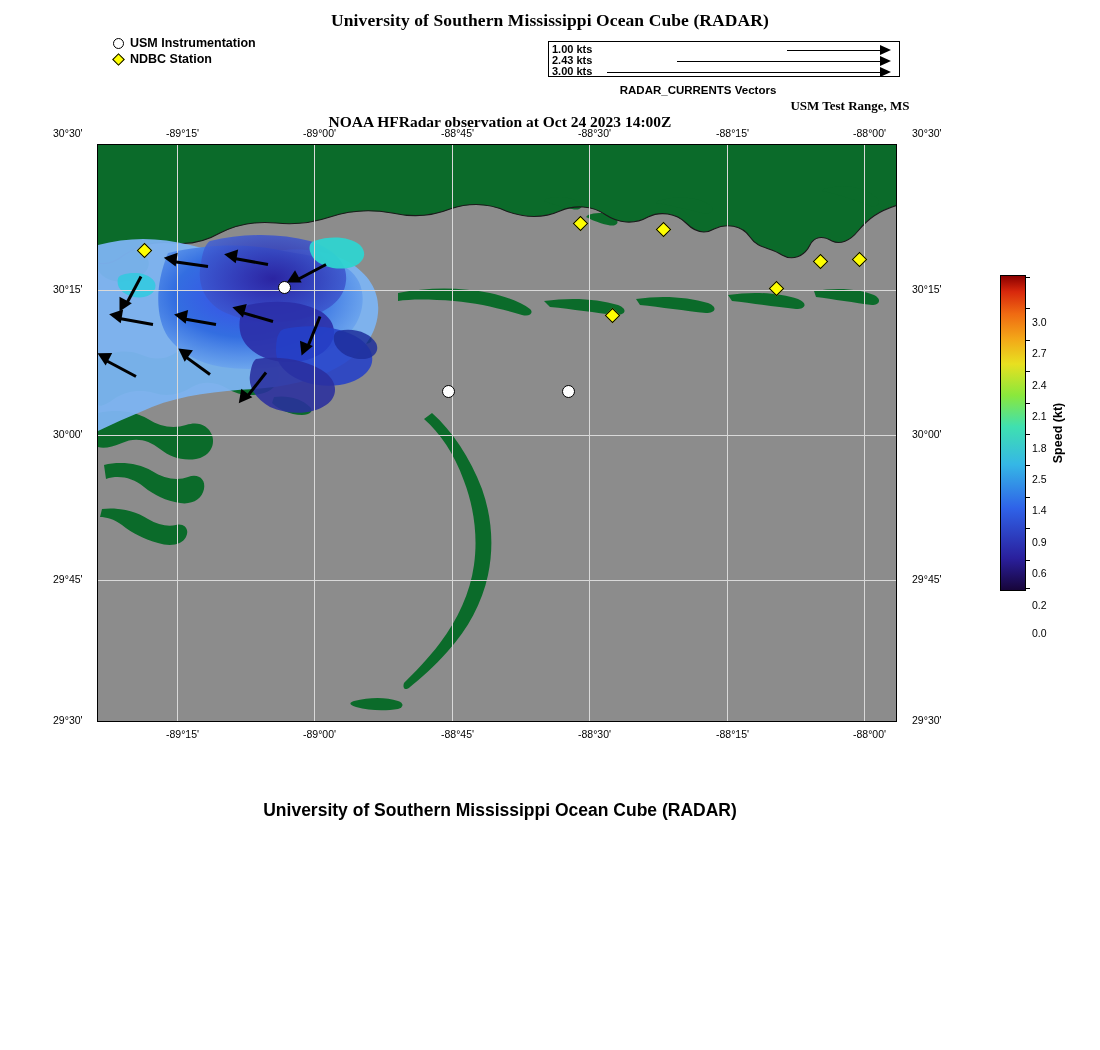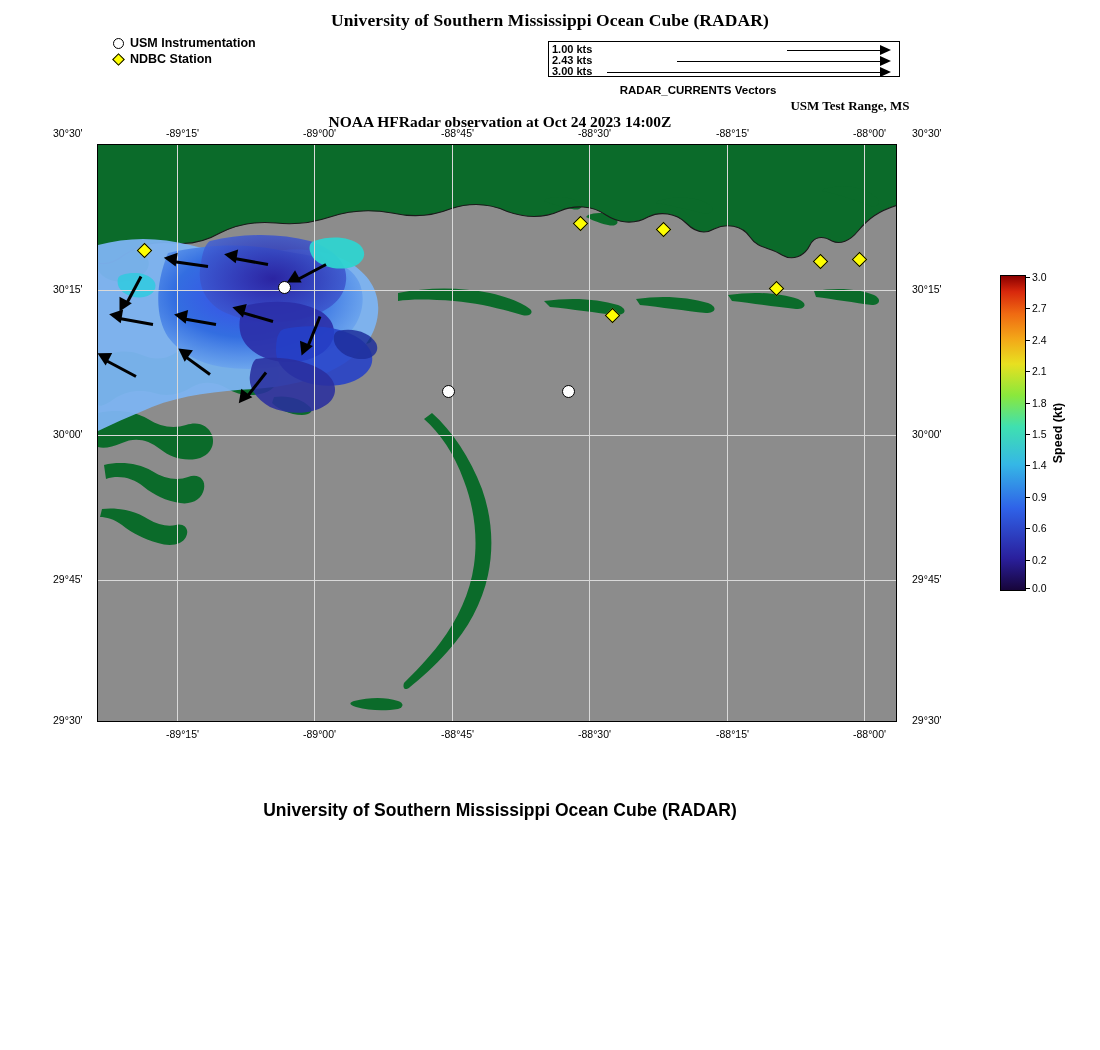--- a/index.html
+++ b/index.html
@@ -231,20 +231,21 @@
       #ef6a12 88%,
       #d8280c 95%,
       #8b0000 100%);
   }
   .cb-tick-label {
     position: absolute;
     left: 32px;
     font-size: 10.5px;
     transform: translateY(-50%);
     white-space: nowrap;
+    margin-top: 45px;
   }
   .cb-tick-mark {
     position: absolute;
     left: 26px;
     width: 4px;
     height: 1px;
     background: #000;
   }
   #cb-title {
     position: absolute;
@@ -507,21 +508,21 @@
   <span class="cb-tick-label" style="top:2px;">3.0</span>
   <span class="cb-tick-mark" style="top:33px;"></span>
   <span class="cb-tick-label" style="top:33px;">2.7</span>
   <span class="cb-tick-mark" style="top:65px;"></span>
   <span class="cb-tick-label" style="top:65px;text-align:right;">2.4</span>
   <span class="cb-tick-mark" style="top:96px;"></span>
   <span class="cb-tick-label" style="top:96px;">2.1</span>
   <span class="cb-tick-mark" style="top:128px;"></span>
   <span class="cb-tick-label" style="top:128px;">1.8</span>
   <span class="cb-tick-mark" style="top:159px;"></span>
-  <span class="cb-tick-label" style="top:159px;">1.5</span>
+  <span class="cb-tick-label" style="top:159px;">2.5</span>
   <span class="cb-tick-mark" style="top:190px;"></span>
   <span class="cb-tick-label" style="top:190px;">1.4</span>
   <span class="cb-tick-mark" style="top:222px;"></span>
   <span class="cb-tick-label" style="top:222px;">0.9</span>
   <span class="cb-tick-mark" style="top:253px;"></span>
   <span class="cb-tick-label" style="top:253px;">0.6</span>
   <span class="cb-tick-mark" style="top:285px;"></span>
   <span class="cb-tick-label" style="top:285px;">0.2</span>
   <span class="cb-tick-mark" style="top:313px;"></span>
   <span class="cb-tick-label" style="top:313px;">0.0</span>

